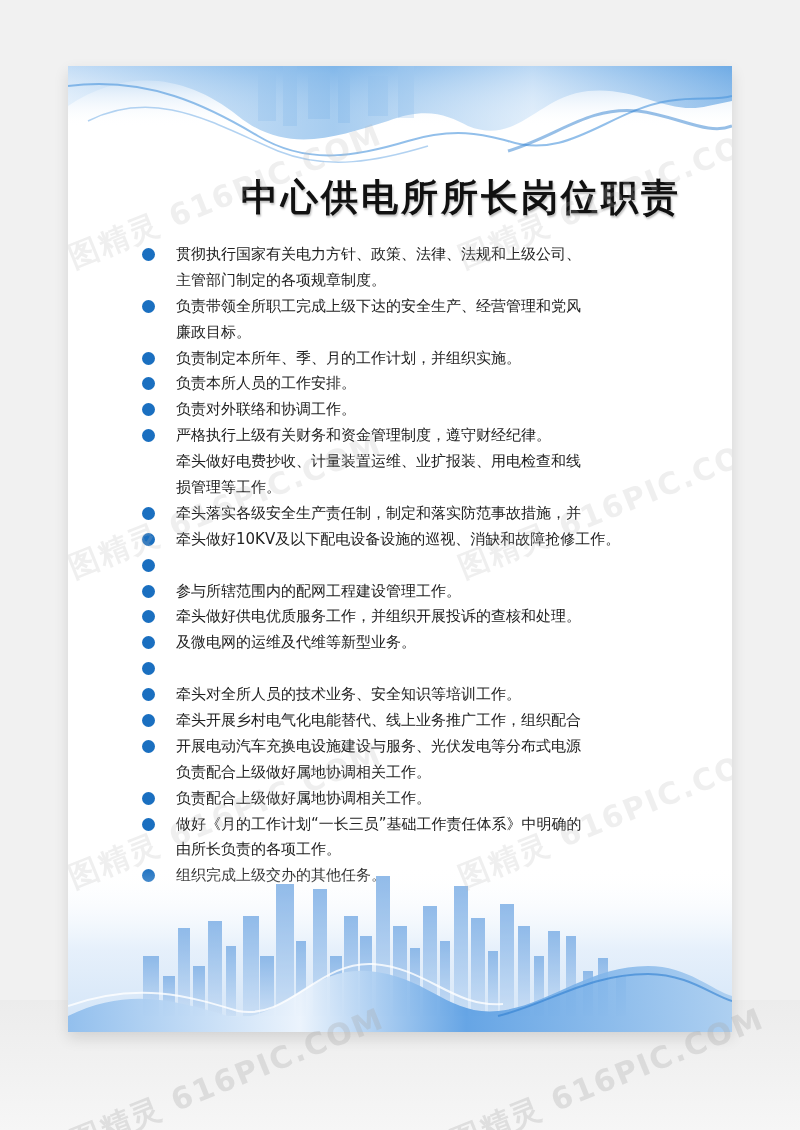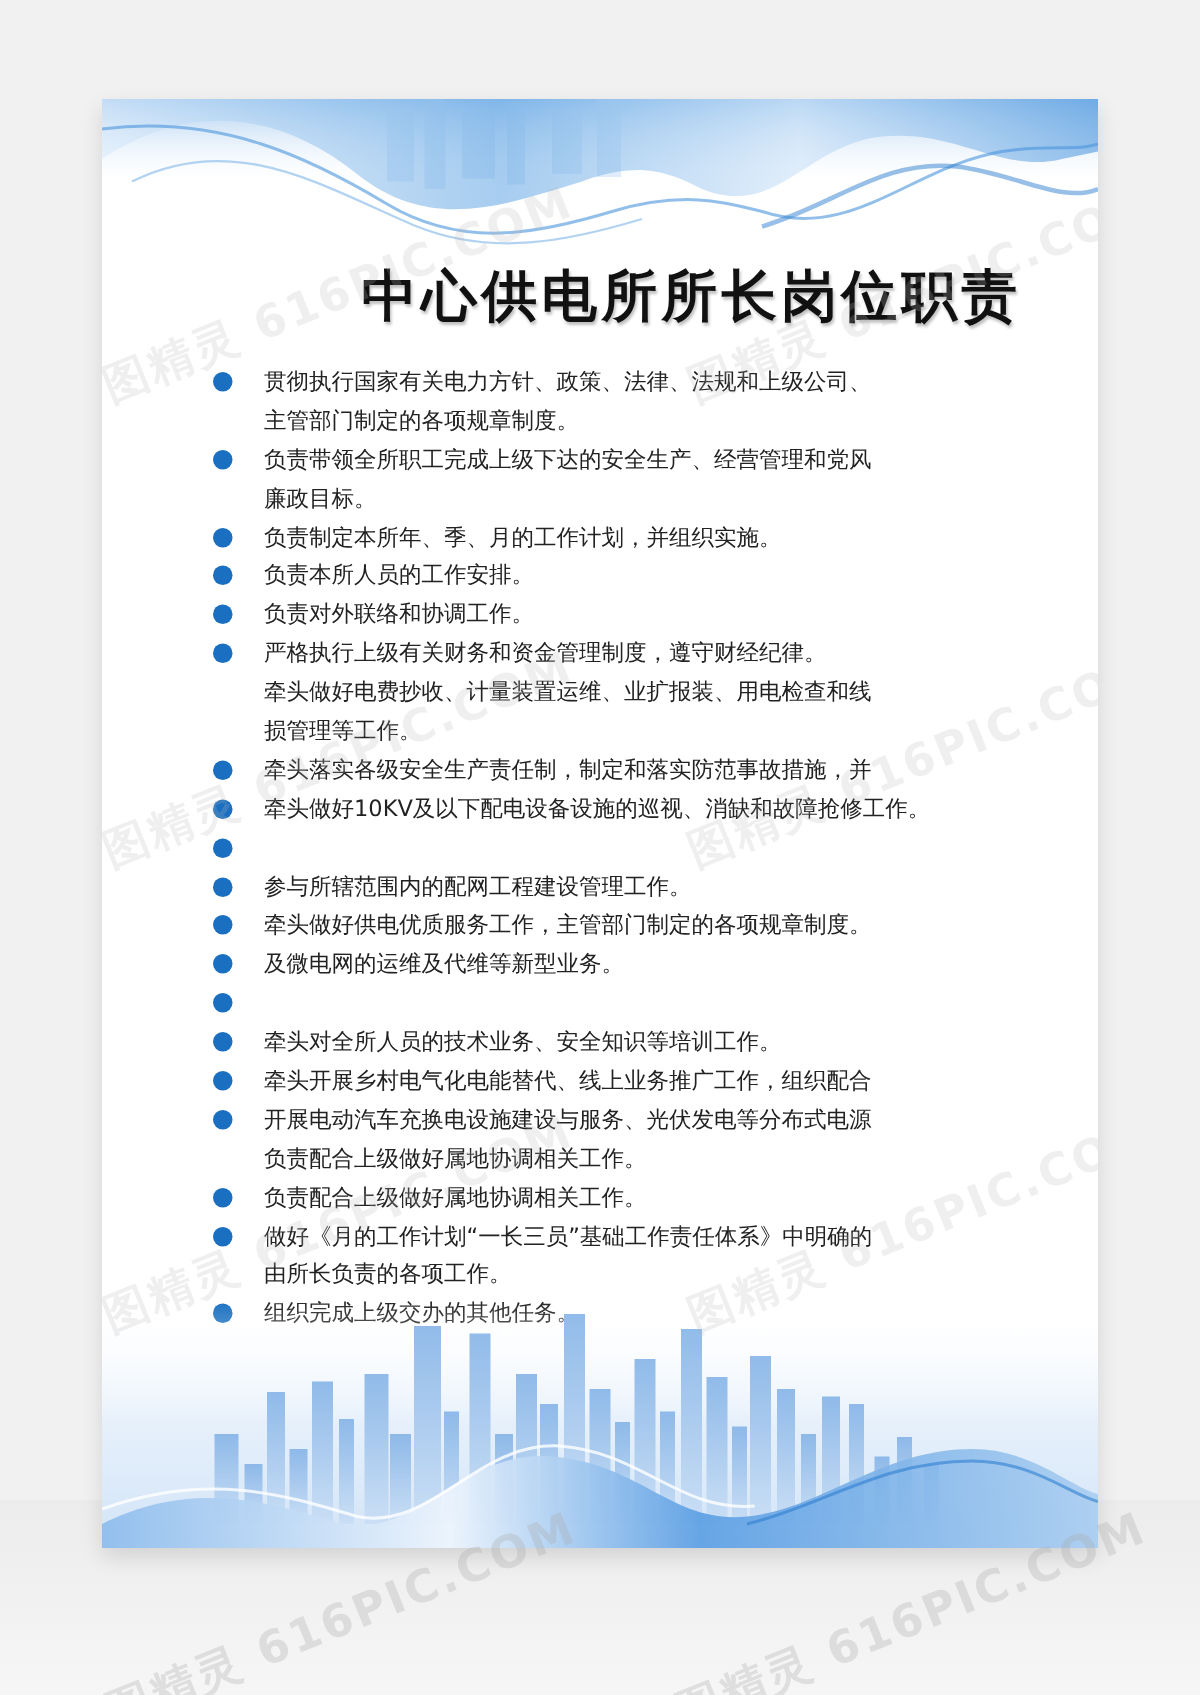--- a/index.html
+++ b/index.html
@@ -86,21 +86,21 @@
     <li class="line"><span class="bullet"></span><span>负责制定本所年、季、月的工作计划，并组织实施。</span></li>
     <li class="line"><span class="bullet"></span><span>负责本所人员的工作安排。</span></li>
     <li class="line"><span class="bullet"></span><span>负责对外联络和协调工作。</span></li>
     <li class="line"><span class="bullet"></span><span>严格执行上级有关财务和资金管理制度，遵守财经纪律。</span></li>
     <li class="line"><span>牵头做好电费抄收、计量装置运维、业扩报装、用电检查和线</span></li>
     <li class="line"><span>损管理等工作。</span></li>
     <li class="line"><span class="bullet"></span><span>牵头落实各级安全生产责任制，制定和落实防范事故措施，并</span></li>
     <li class="line"><span class="bullet"></span><span>牵头做好10KV及以下配电设备设施的巡视、消缺和故障抢修工作。</span></li>
     <li class="line"><span class="bullet"></span></li>
     <li class="line"><span class="bullet"></span><span>参与所辖范围内的配网工程建设管理工作。</span></li>
-    <li class="line"><span class="bullet"></span><span>牵头做好供电优质服务工作，主管部门制定的各项规章制度。</span></li>
+    <li class="line"><span class="bullet"></span><span>牵头做好供电优质服务工作，并组织开展投诉的查核和处理。</span></li>
     <li class="line"><span class="bullet"></span><span>及微电网的运维及代维等新型业务。</span></li>
     <li class="line"><span class="bullet"></span></li>
     <li class="line"><span class="bullet"></span><span>牵头对全所人员的技术业务、安全知识等培训工作。</span></li>
     <li class="line"><span class="bullet"></span><span>牵头开展乡村电气化电能替代、线上业务推广工作，组织配合</span></li>
     <li class="line"><span class="bullet"></span><span>开展电动汽车充换电设施建设与服务、光伏发电等分布式电源</span></li>
     <li class="line"><span>负责配合上级做好属地协调相关工作。</span></li>
     <li class="line"><span class="bullet"></span><span>负责配合上级做好属地协调相关工作。</span></li>
     <li class="line"><span class="bullet"></span><span>做好《月的工作计划“一长三员”基础工作责任体系》中明确的</span></li>
     <li class="line"><span>由所长负责的各项工作。</span></li>
     <li class="line"><span class="bullet"></span><span>组织完成上级交办的其他任务。</span></li>

